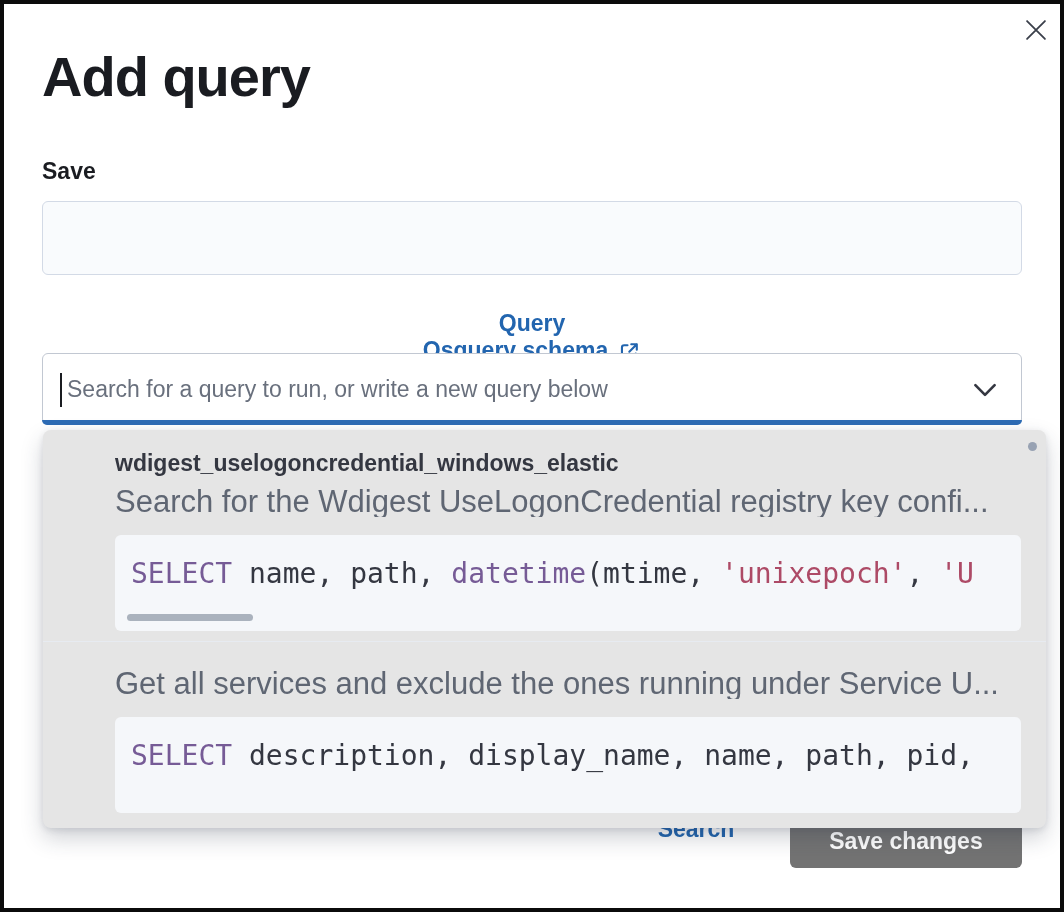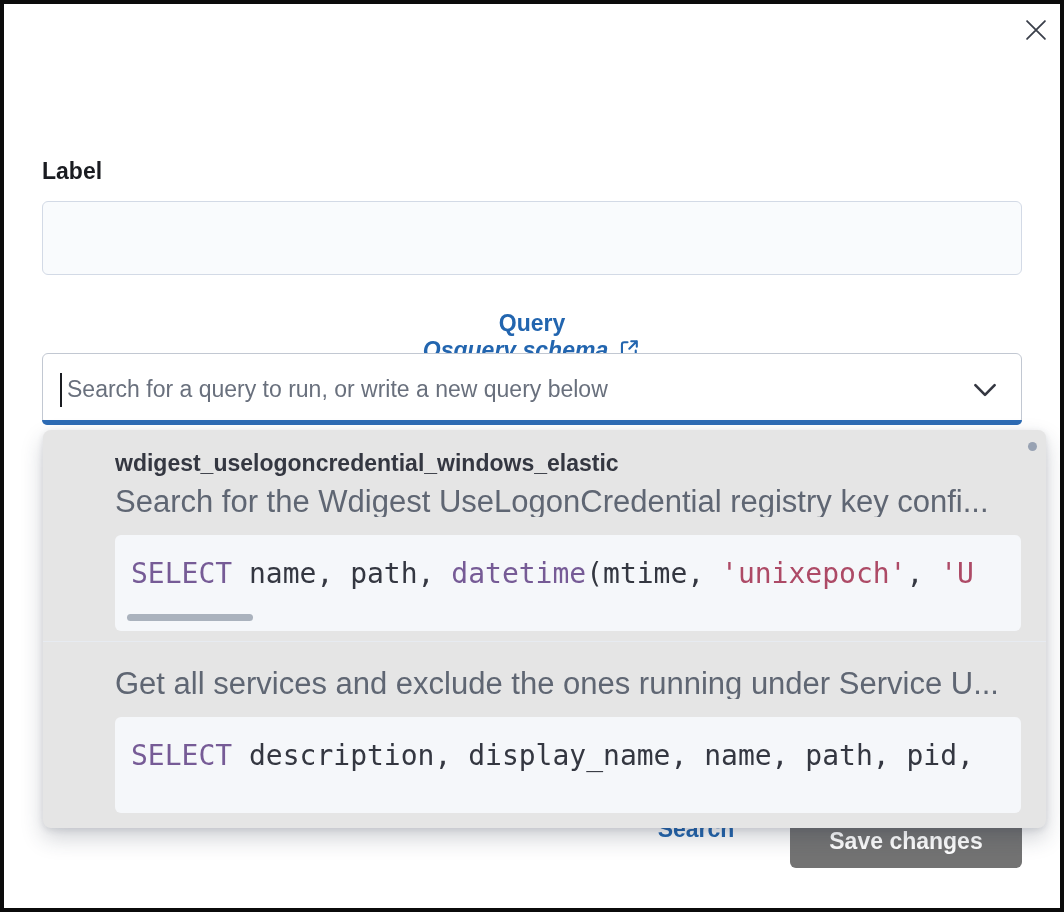--- a/index.html
+++ b/index.html
@@ -48,25 +48,24 @@
     outline: none;
   }
 
   
   .query-row {
     position: absolute; left: 42px; top: 310px; width: 980px;
     display: flex; justify-content: space-between; align-items: center; flex-direction: column;
   }
   .query-label { font-size: 23px; font-weight: 700; color: #2265af; }
   .schema-link {
-    display: inline-flex; align-items: flex-start; gap: 9px;
+    display: inline-flex; align-items: flex-end; gap: 9px;
     font-size: 23px; font-weight: 700; color: #2265af;
     text-decoration: none; cursor: pointer; background: none; border: none;
     font-family: inherit;
-    font-style: italic;
   }
 
   
   .combobox {
     position: absolute; left: 42px; top: 353px;
     width: 980px; height: 72px;
     background: #ffffff;
     border: 1px solid #c2c8d2; border-radius: 6px;
   }
   .combobox .underline {
@@ -153,22 +152,23 @@
 <body>
 
 <div class="stage">
 
   <button class="close-btn">
     <svg width="26" height="26" viewBox="0 0 16 16">
       <path d="M2.5 2.5 L13.5 13.5 M13.5 2.5 L2.5 13.5" stroke="#3a3f4a" stroke-width="1.1" fill="none" stroke-linecap="round"></path>
     </svg>
   </button>
 
-
-  <div class="field-label">Label</div>
+  <h1 class="modal-title">Add query</h1>
+
+  <div class="field-label">Save</div>
   <input class="label-input" type="text" style="">
 
   <div class="query-row">
     <span class="query-label">Query</span>
     <a class="schema-link">
       <span>Osquery schema</span>
       <svg width="24" height="24" viewBox="0 0 16 16">
         <path d="M7 3.5 H4.8 C3.8 3.5 3.3 4 3.3 5 V11.2 C3.3 12.2 3.8 12.7 4.8 12.7 H11 C12 12.7 12.5 12.2 12.5 11.2 V9" fill="none" stroke="#2265af" stroke-width="1.4" stroke-linecap="round"></path>
         <path d="M9.5 2.8 H13.2 V6.5 M13.2 2.8 L8.2 7.8" fill="none" stroke="#2265af" stroke-width="1.4" stroke-linecap="round" stroke-linejoin="round"></path>
       </svg>

